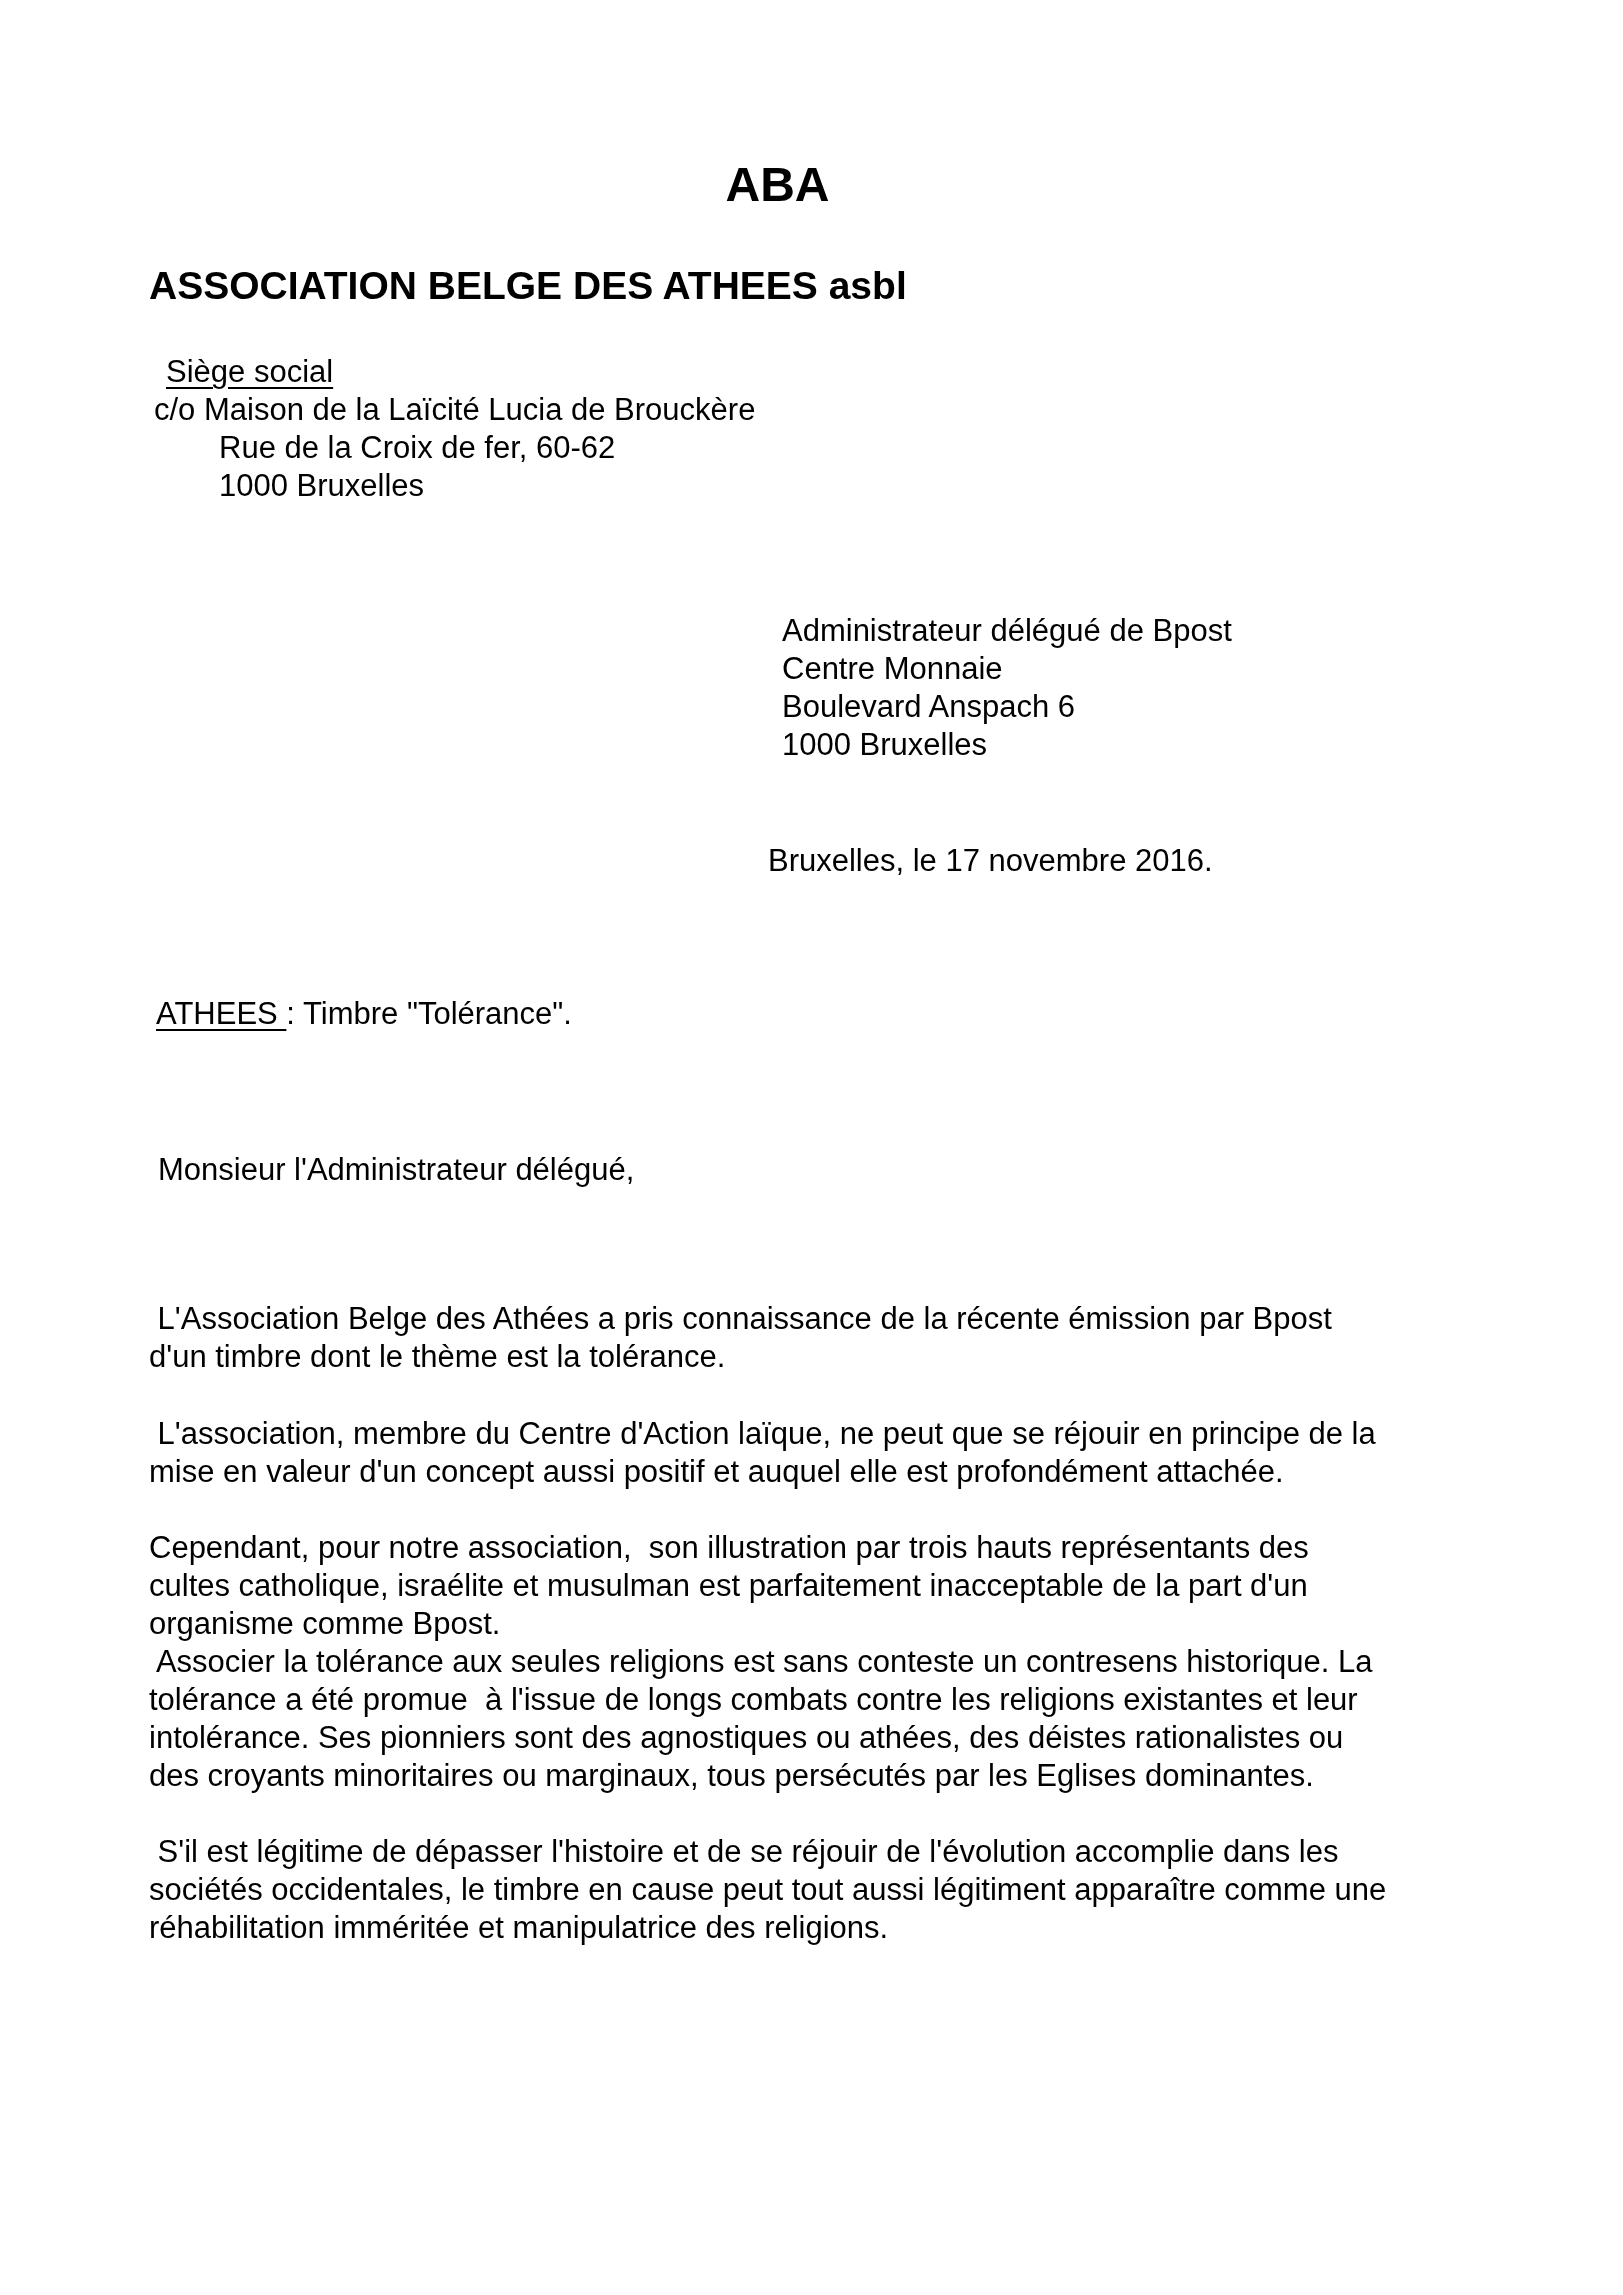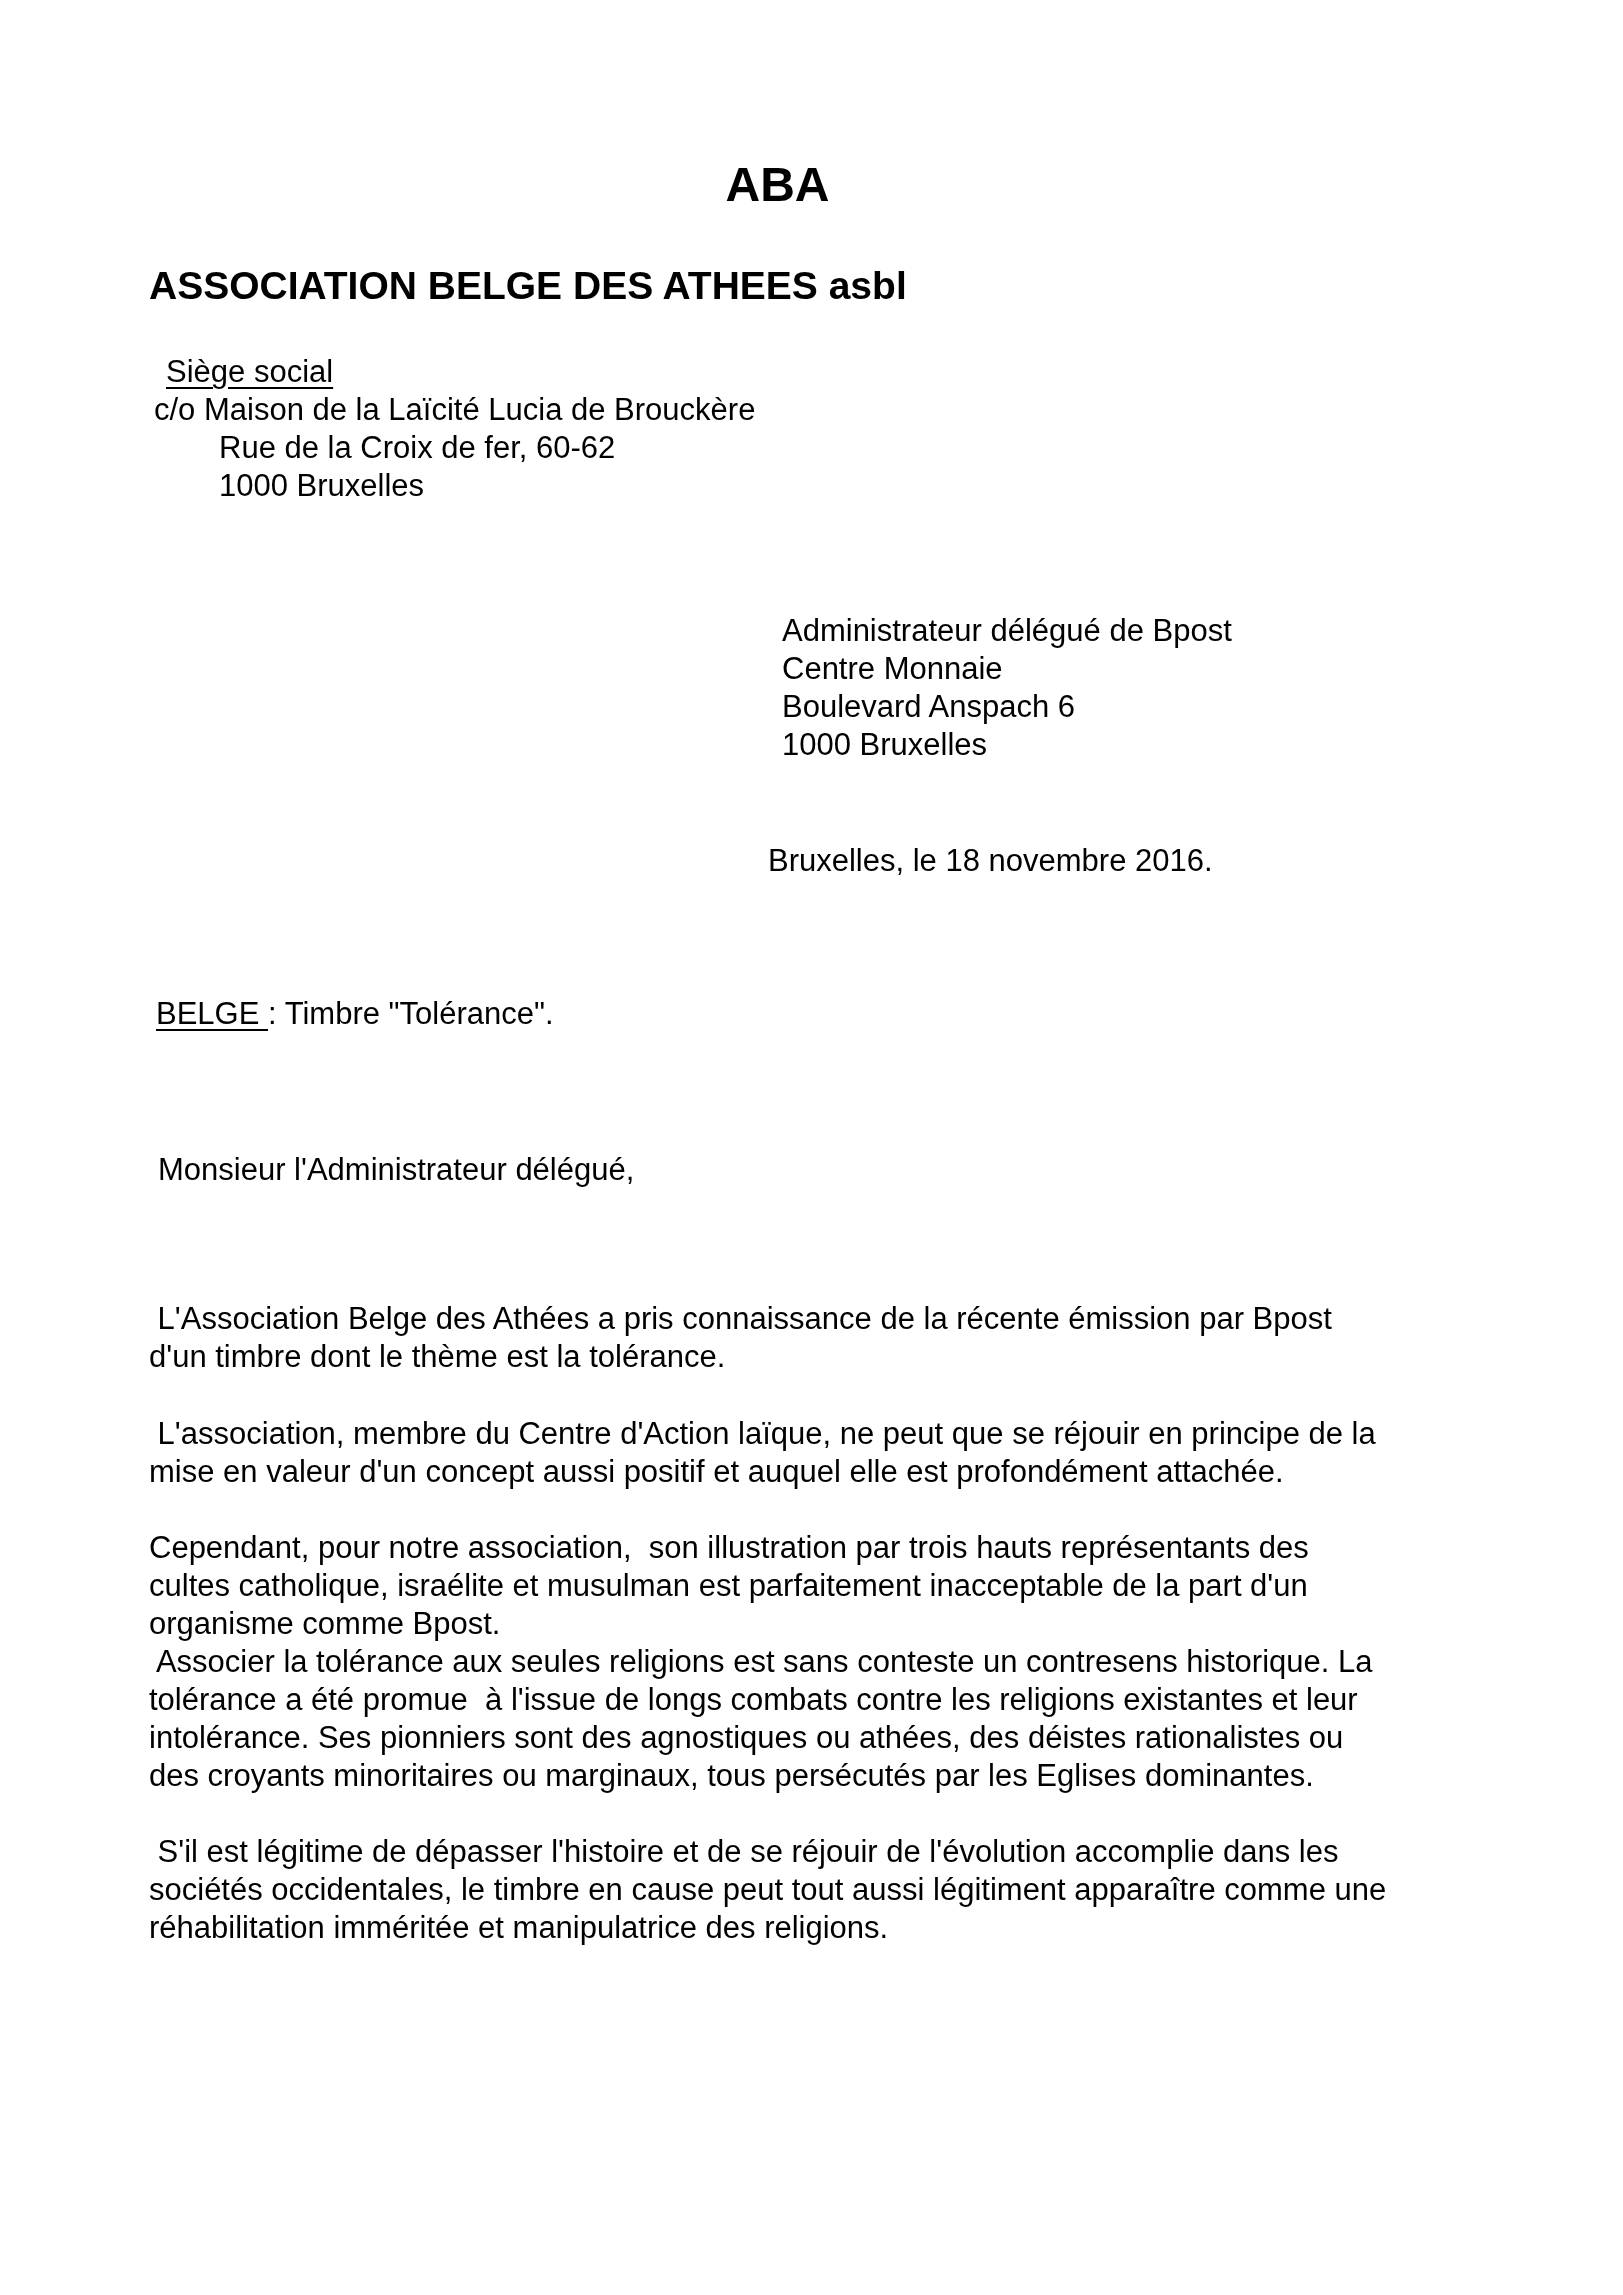--- a/index.html
+++ b/index.html
@@ -65,23 +65,23 @@
 
   <div class="abs body-text sender-address">Rue de la Croix de fer, 60-62
 1000 Bruxelles</div>
 
 
   <div class="abs body-text recipient-lines">Administrateur délégué de Bpost
 Centre Monnaie
 Boulevard Anspach 6
 1000 Bruxelles</div>
 
-  <div class="abs body-text dateline">Bruxelles, le 18 novembre 2016.</div>
+  <div class="abs body-text dateline">Bruxelles, le 17 novembre 2016.</div>
 
-  <div class="abs body-text subject"><span class="u">BELGE </span><span>: Timbre "Tolérance".</span></div>
+  <div class="abs body-text subject"><span class="u">ATHEES </span><span>: Timbre "Tolérance".</span></div>
 
   <div class="abs body-text salutation">Monsieur l'Administrateur délégué,</div>
 
   <div class="abs body-text para para-1"> L'Association Belge des Athées a pris connaissance de la récente émission par Bpost
 d'un timbre dont le thème est la tolérance.</div>
 
   <div class="abs body-text para para-2"> L'association, membre du Centre d'Action laïque, ne peut que se réjouir en principe de la
 mise en valeur d'un concept aussi positif et auquel elle est profondément attachée.</div>
 
   <div class="abs body-text para para-3">Cependant, pour notre association,  son illustration par trois hauts représentants des

